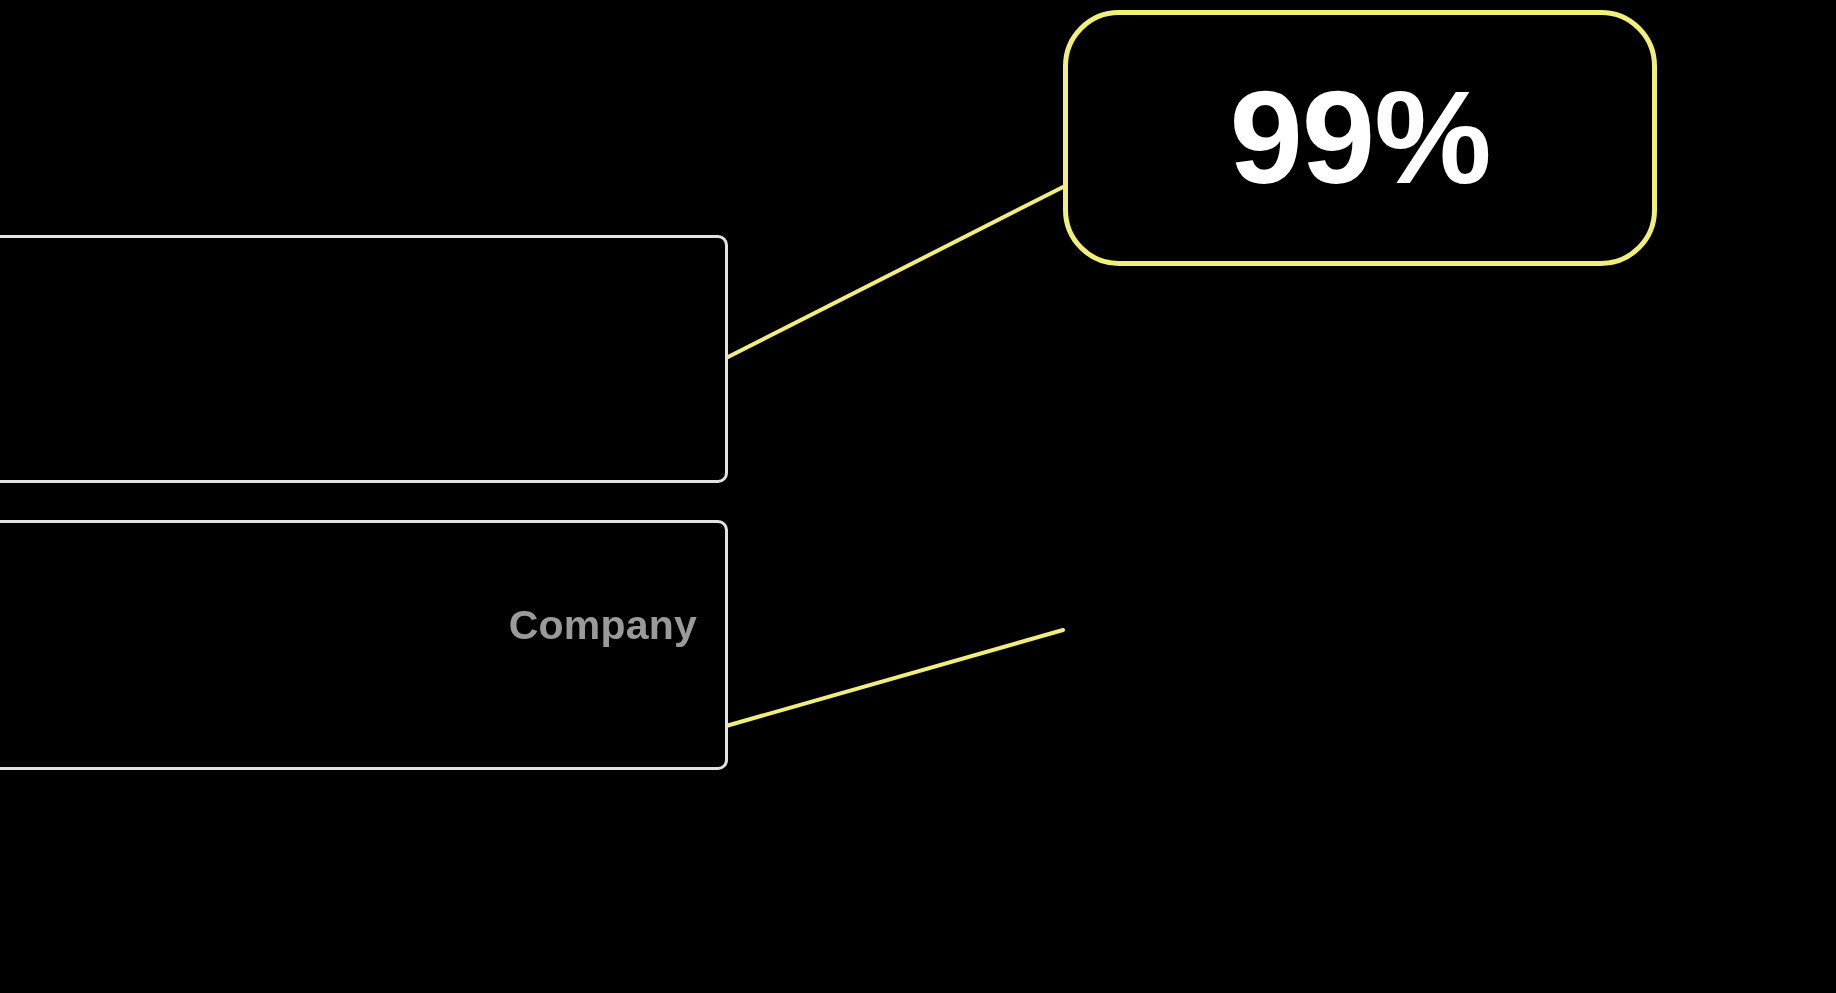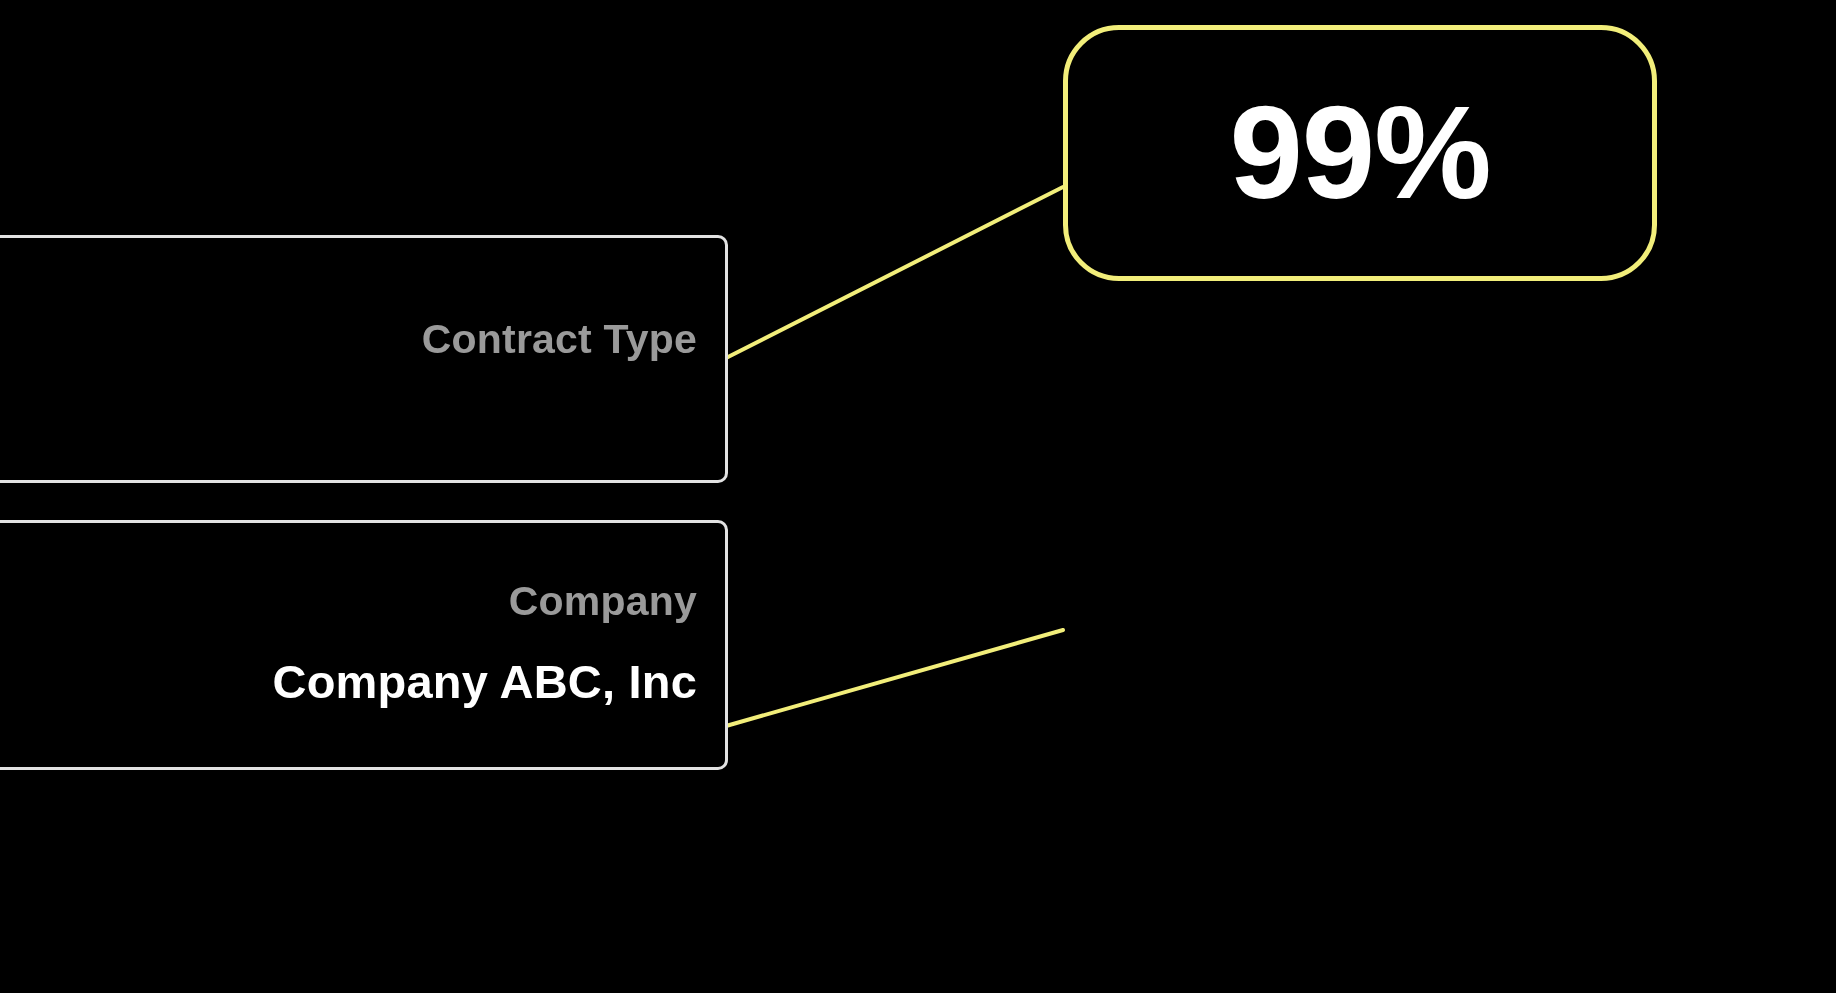--- a/index.html
+++ b/index.html
@@ -92,21 +92,21 @@
     background: #000000;
     border: 5px solid #f2ee7a;
     border-radius: 56px;
     z-index: 3;
     display: flex;
     align-items: center;
     justify-content: center;
   }
   #badge-contract-type {
     left: 1063px;
-    top: 25px;
+    top: 10px;
     width: 594px;
     height: 256px;
   }
   #badge-entity {
     left: 1063px;
     top: 492px;
     width: 594px;
     height: 254px;
   }
   .confidence-value {
@@ -121,26 +121,24 @@
 <body>
 
 <div id="stage">
 
   <svg id="connector-layer" viewBox="0 0 1836 993" width="1836" height="993" xmlns="http://www.w3.org/2000/svg">
     <polyline points="726,358 1063,187" fill="none" stroke="#f2ee7a" stroke-width="4" stroke-linecap="round" stroke-linejoin="round"></polyline>
     <polyline points="726,726 1063,630" fill="none" stroke="#f2ee7a" stroke-width="4" stroke-linecap="round" stroke-linejoin="round"></polyline>
   </svg>
 
   <div class="field-card field-card--clipped-left" id="card-contract-type">
-    <div class="field-label">Contract Type</div>
   </div>
 
   <div class="field-card field-card--clipped-left" id="card-entity">
     <div class="field-label">Company</div>
-    <div class="field-value">Company ABC, Inc</div>
   </div>
 
   <div class="confidence-badge" id="badge-contract-type">
     <span class="confidence-value">99%</span>
   </div>
 
 
 </div>
 
 </body></html>

